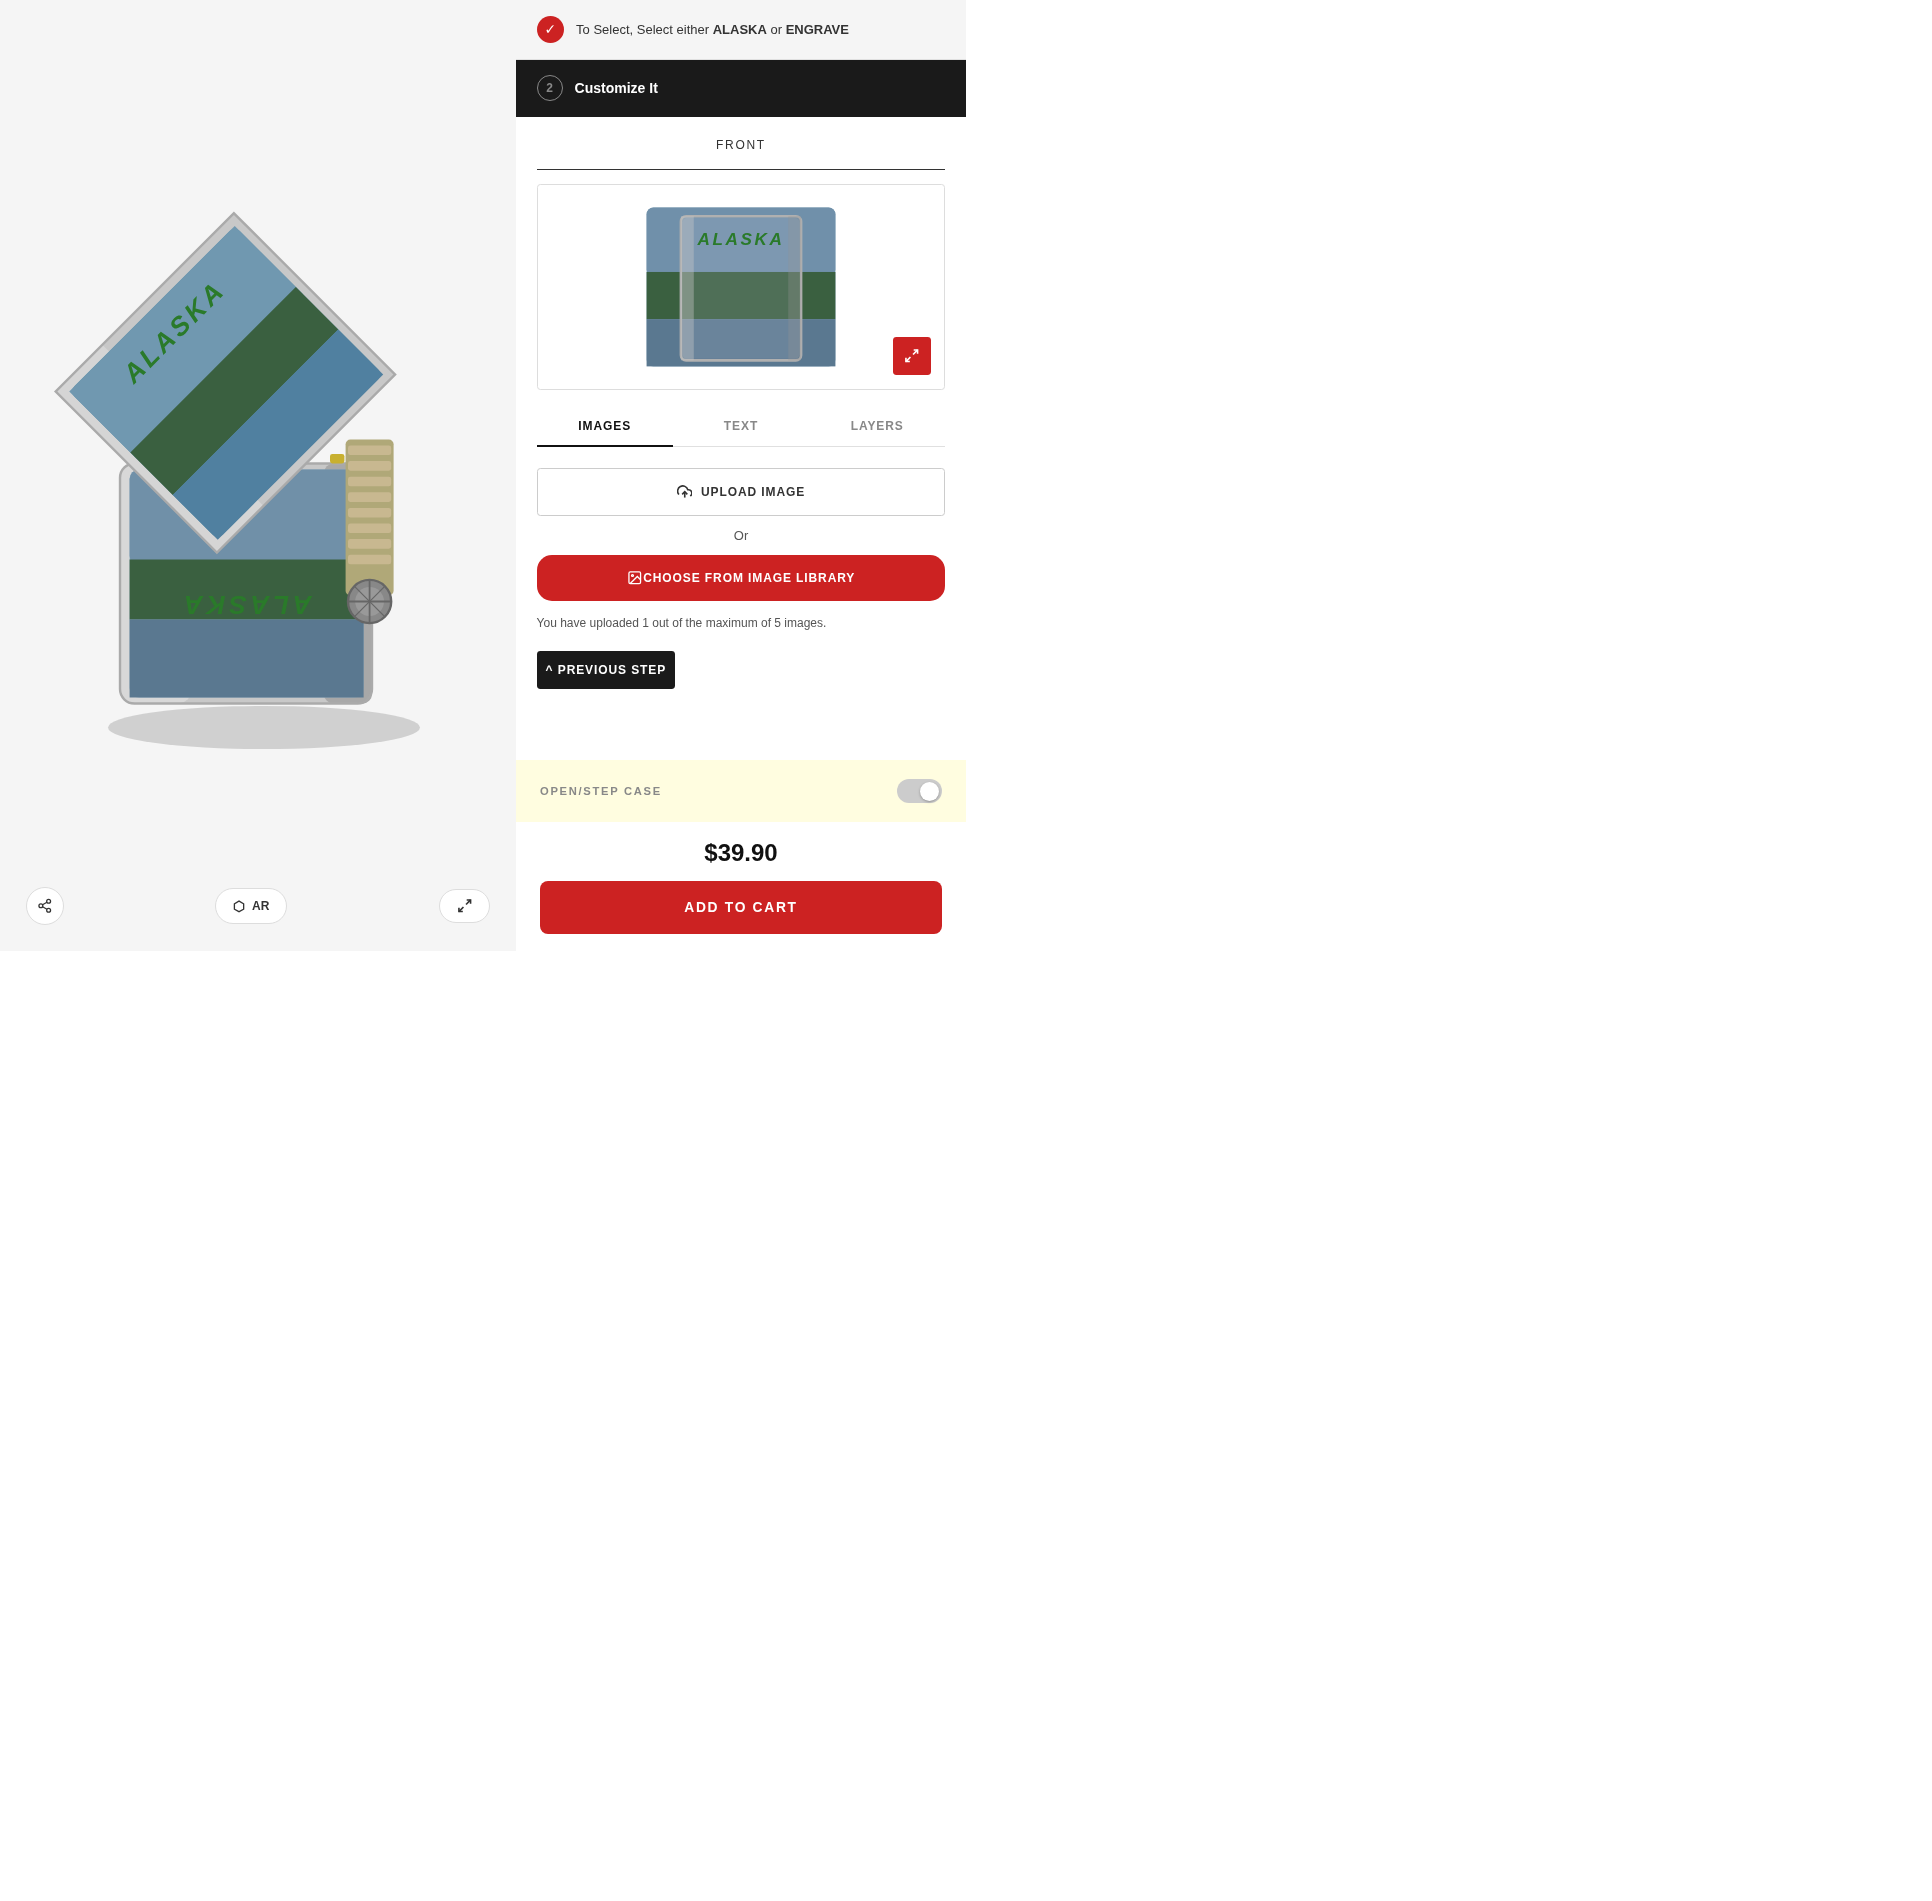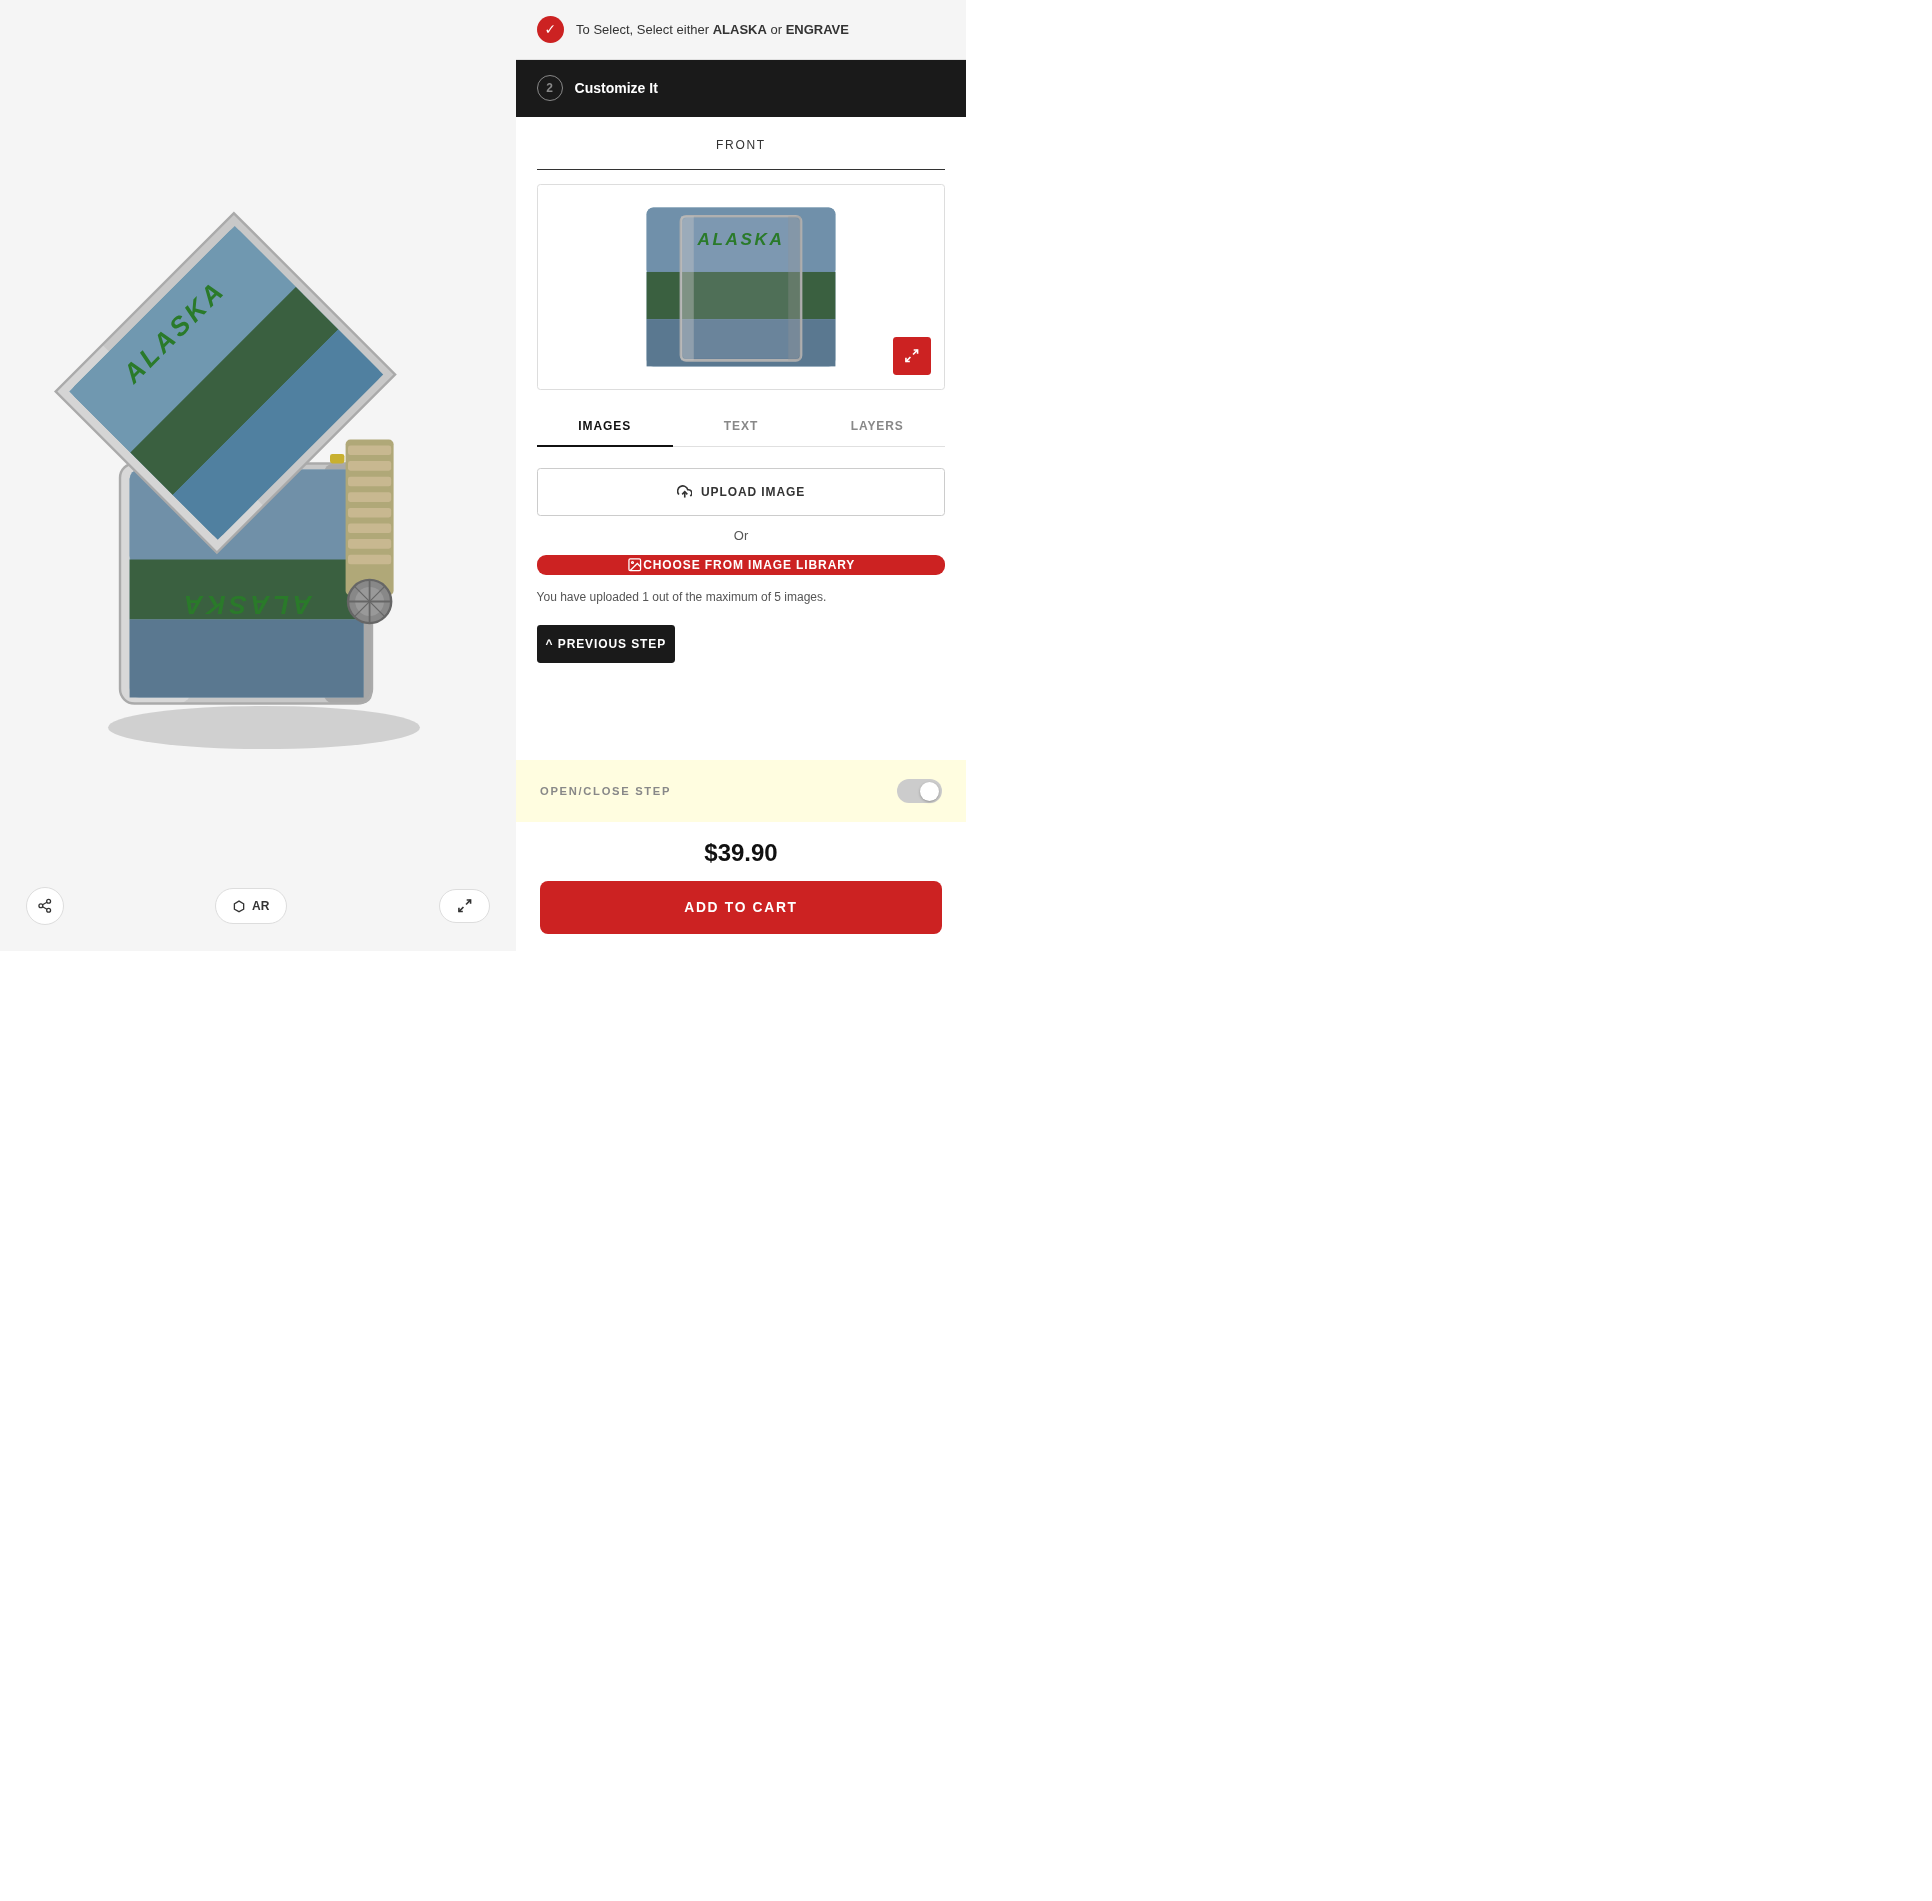--- a/index.html
+++ b/index.html
@@ -246,23 +246,23 @@
     .or-divider {
       text-align: center;
       color: #555;
       font-size: 13px;
       margin-bottom: 12px;
     }
 
     
     .library-btn {
       width: 100%;
-      padding: 2px;
+      padding: 15px;
       border: none;
-      border-radius: 9px;
+      border-radius: 15px;
       background: #cc2222;
       cursor: pointer;
       display: flex;
       align-items: center;
       justify-content: center;
       gap: 1px;
       font-size: 12px;
       font-weight: 700;
       letter-spacing: 0.9px;
       color: white;
@@ -545,21 +545,21 @@
     <p class="upload-info">You have uploaded 1 out of the maximum of 5 images.</p>
 
     
     <button class="prev-step-btn">
       <span>^ PREVIOUS STEP</span>
     </button>
 
   </div>
 
   <div class="toggle-bar">
-    <span class="toggle-label">OPEN/CLOSE STEP</span>
+    <span class="toggle-label">OPEN/STEP CASE</span>
     <div class="toggle-switch"></div>
   </div>
 
   <div class="price-cart-area">
     <div class="price">$39.90</div>
     <button class="add-to-cart-btn">
       <span>ADD TO CART</span>
     </button>
   </div>
 

